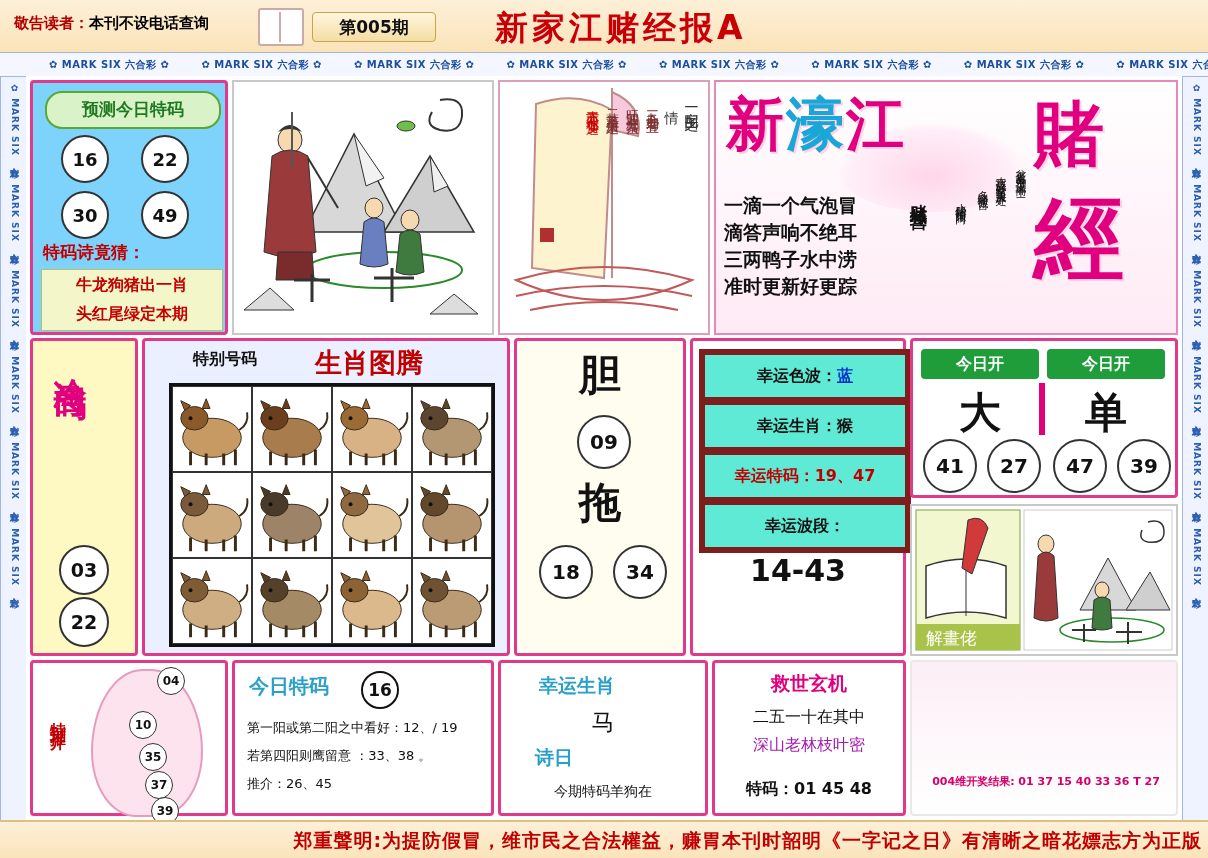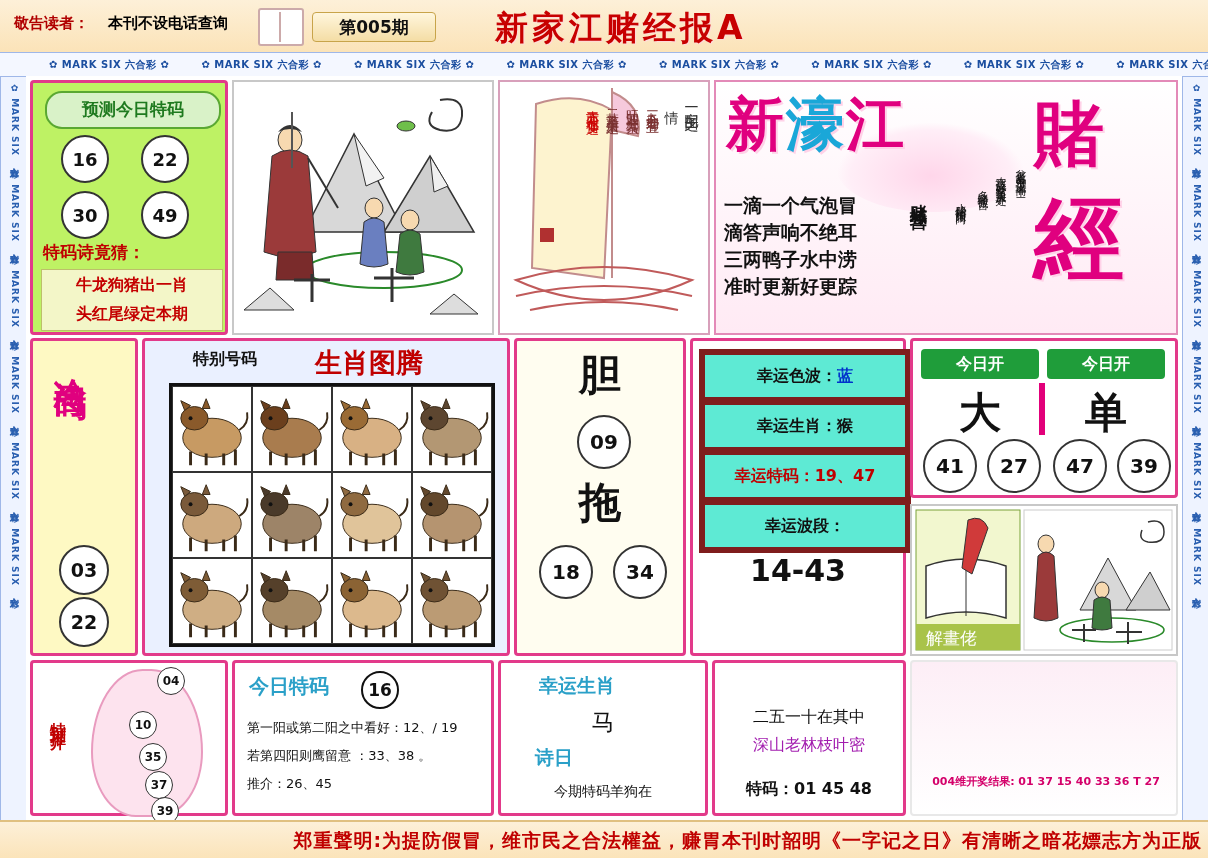--- a/index.html
+++ b/index.html
@@ -15,21 +15,21 @@
   
   .topbar{
     position:absolute;left:0;top:0;width:1208px;height:52px;
     background:linear-gradient(#fdf0d8,#fbe3b8);
     border-bottom:2px solid #e0c080;
   }
   .topbar-note{
     position:absolute;left:14px;top:14px;font-size:15px;color:#b00000;
     font-weight:bold;white-space:nowrap;
   }
-  .topbar-note .black{color:#000;margin-left:19px;}
+  .topbar-note .black{color:#000;}
   .book-icon{
     position:absolute;left:258px;top:8px;width:42px;height:34px;
     background:#fff;border:2px solid #caa;border-radius:3px;
   }
   .book-icon:before{
     content:"";position:absolute;left:19px;top:2px;width:2px;height:30px;background:#caa;
   }
   .issue-box{
     position:absolute;left:312px;top:12px;width:122px;height:28px;
     background:linear-gradient(#fff6dd,#f4dda5);
@@ -68,21 +68,21 @@
 
   
   .canvas{position:absolute;left:26px;top:76px;width:1156px;height:744px;background:#fff;}
 
   
   .panel{position:absolute;box-sizing:border-box;background:#fff;}
 
   
   .p-predict{
     left:4px;top:4px;width:198px;height:255px;
-    border:3px solid #e23a8a;background:#bef264;border-radius:4px;
+    border:3px solid #e23a8a;background:#7dd3fc;border-radius:4px;
   }
   .predict-title{
     position:absolute;left:12px;top:8px;width:172px;height:34px;
     background:#d9f2c8;border:2px solid #5aa832;border-radius:17px;
     text-align:center;line-height:32px;font-size:17px;font-weight:bold;color:#1f7a1f;
   }
   .ball{
     border-radius:50%;background:#fff;border:2px solid #333;
     text-align:center;font-weight:bold;color:#111;
     display:flex;align-items:center;justify-content:center;
@@ -671,20 +671,21 @@
     </div>
 
     <div class="panel p-sx">
       <div class="sx-title">幸运生肖</div>
       <div class="sx-ma">马</div>
       <div class="sx-shi">诗日</div>
       <div class="sx-foot">今期特码羊狗在</div>
     </div>
 
     <div class="panel p-xuan">
+      <div class="xuan-title">救世玄机</div>
       <div class="xuan-l1">二五一十在其中</div>
       <div class="xuan-l2">深山老林枝叶密</div>
       <div class="xuan-l3">特码：01  45  48</div>
     </div>
 
     <div class="panel p-result">
       <div class="result-text">004维开奖结果: 01 37 15 40 33 36 T 27</div>
     </div>
 
   </div>

